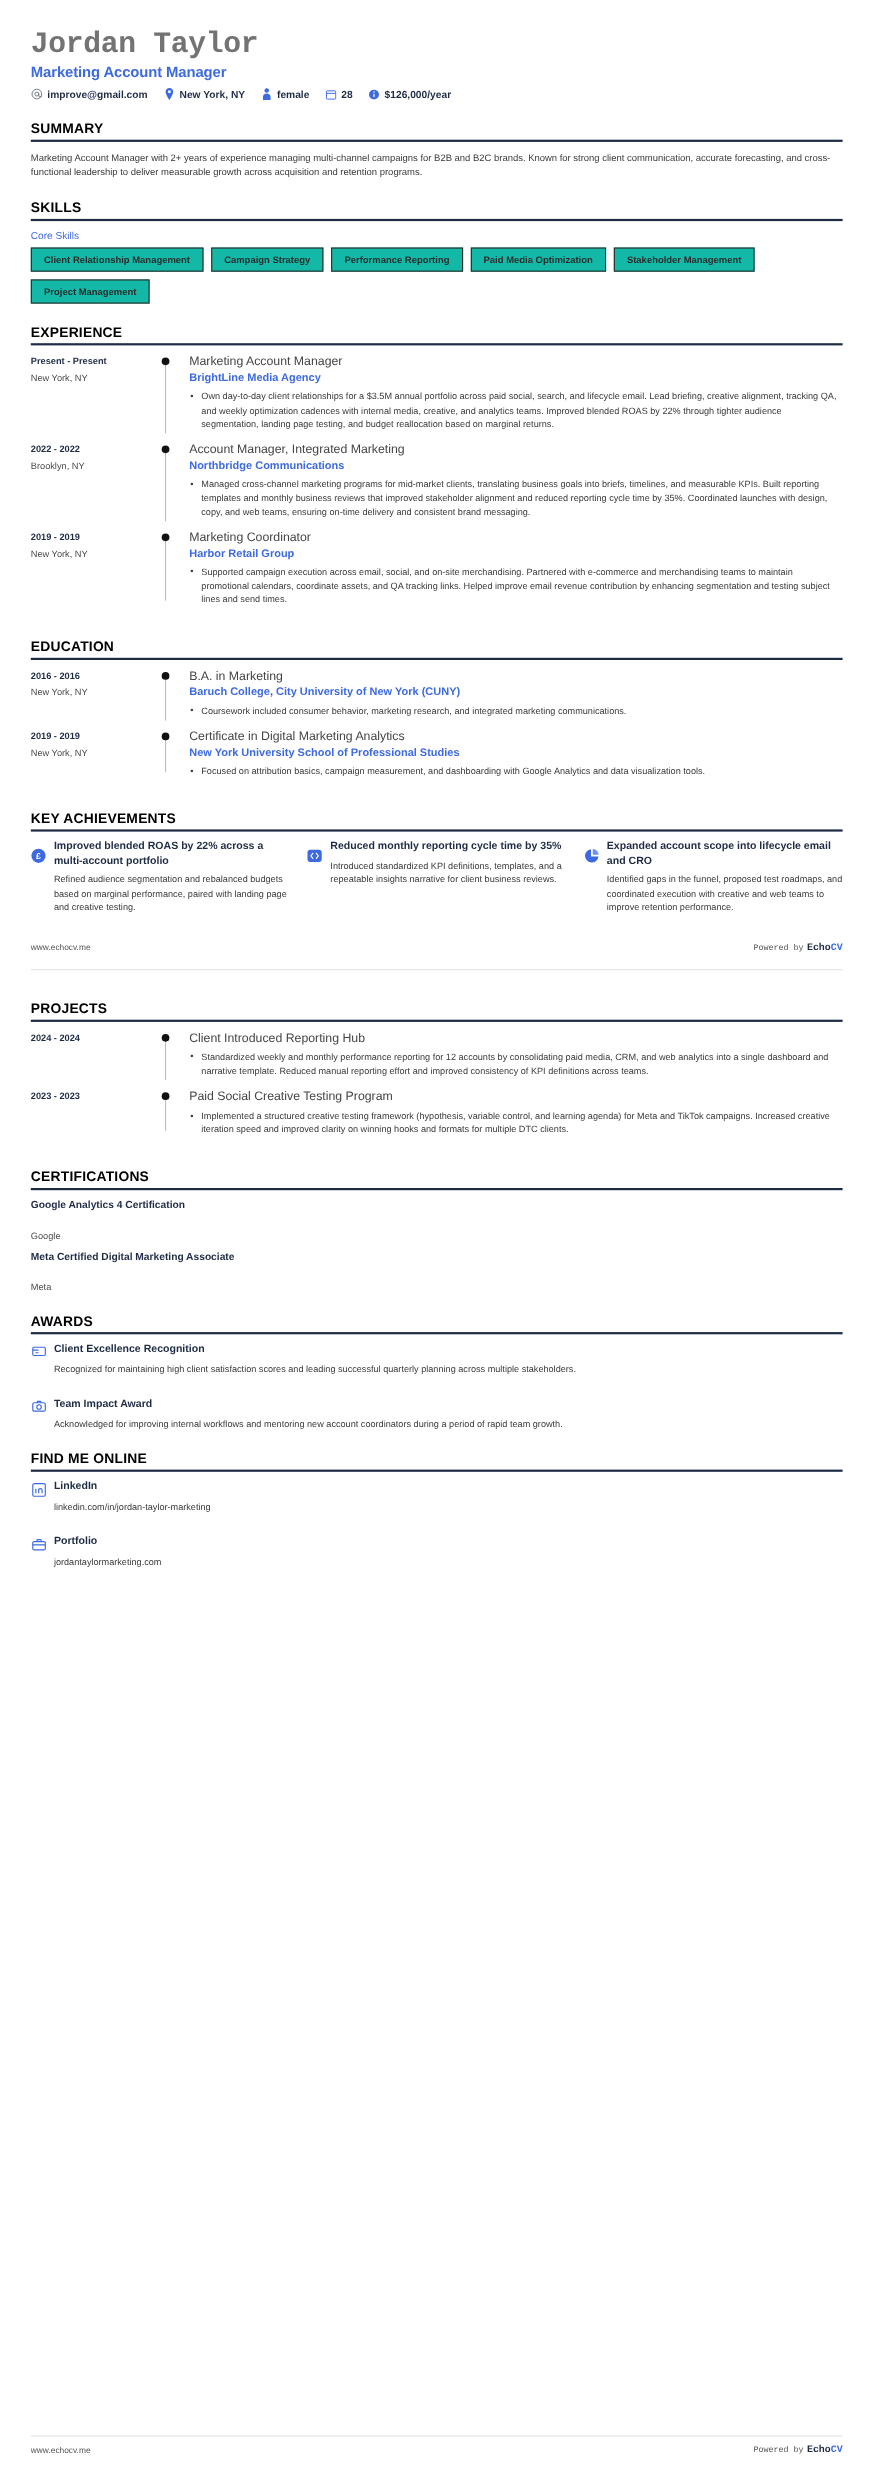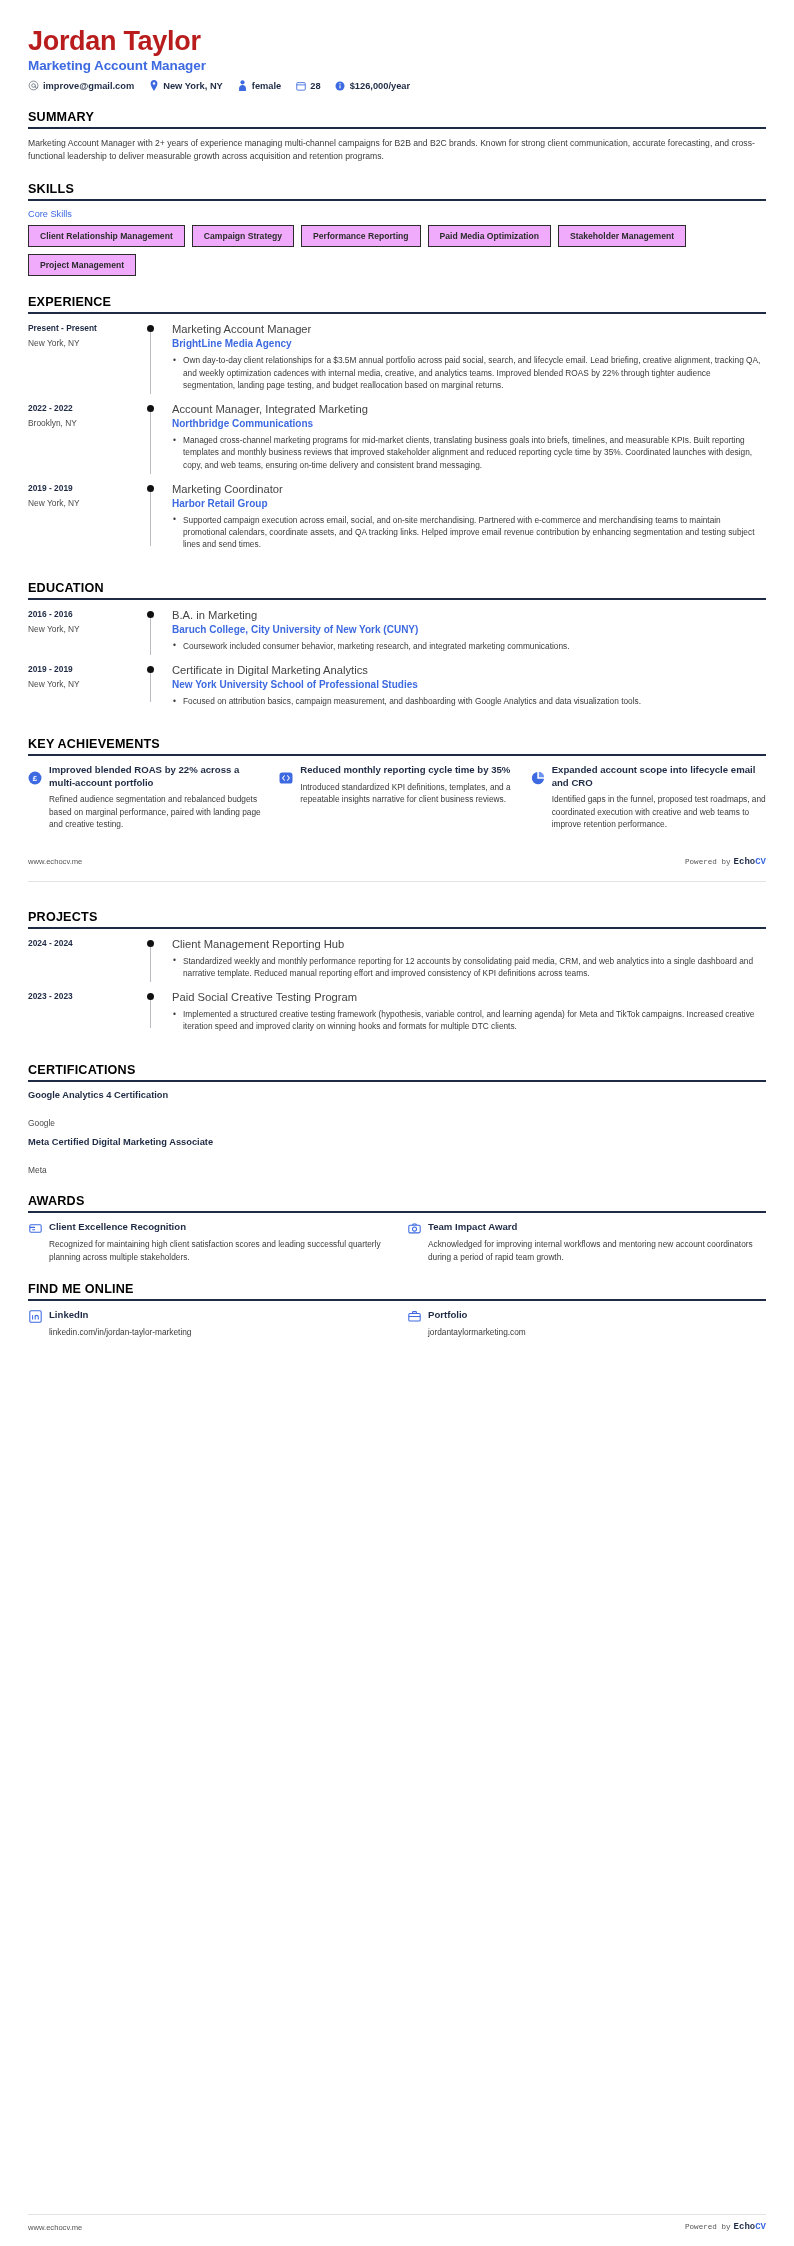--- a/index.html
+++ b/index.html
@@ -15,23 +15,24 @@
     position: relative;
     background: #fff;
   }
   .sheet { padding: 0 28px; }
 
   
   .hdr { padding-top: 26px; }
   .name {
     font-size: 27px;
     font-weight: 700;
-    color: #b91c1c;
+    color: #737373;
     letter-spacing: -0.3px;
     line-height: 1.12;
+    font-family: Liberation Mono, monospace;
   }
   .role {
     font-size: 13.5px;
     font-weight: 700;
     color: #3d6ae0;
     margin-top: 2px;
     letter-spacing: -0.1px;
   }
   .contact {
     margin-top: 7px;
@@ -81,21 +82,21 @@
     margin-bottom: 6px;
   }
   .pills { display: flex; flex-wrap: wrap; gap: 7px; }
   .pill {
     border: 1px solid #2c2c2c;
     padding: 5px 11px;
     font-size: 8.6px;
     font-weight: 700;
     color: #2c2c2c;
     white-space: nowrap;
-    background: #f0abfc;
+    background: #14b8a6;
   }
 
   
   .entry {
     display: flex;
     position: relative;
     padding-bottom: 10px;
   }
   .entry-left {
     width: 118px;
@@ -213,20 +214,21 @@
     font-size: 8.4px;
     color: #4a4a4a;
     margin-top: 18px;
   }
 
   
   .two-grid {
     display: flex;
     gap: 20px;
     margin-top: 4px;
+    flex-direction: column;
   }
   .two-cell { flex: 1 1 0; display: flex; gap: 7px; align-items: flex-start; }
   .cell-ic {
     flex: 0 0 14px; width: 14px; height: 14px;
     margin-top: 1px;
     color: #3d6ae0;
     display: flex; align-items: center; justify-content: center;
   }
   .cell-ic svg { display: block; }
   .cell-t {
@@ -511,21 +513,21 @@
 
     <div class="entry">
       <div class="entry-left">
         <div class="e-date">2024 - 2024</div>
       </div>
       <div class="entry-rail">
         <div class="rail-line"></div>
         <div class="rail-dot"></div>
       </div>
       <div class="entry-body">
-        <div class="e-title">Client Management Reporting Hub</div>
+        <div class="e-title">Client Introduced Reporting Hub</div>
         <ul class="blist">
           <li>Standardized weekly and monthly performance reporting for 12 accounts by consolidating paid media, CRM, and web analytics into a single dashboard and narrative template. Reduced manual reporting effort and improved consistency of KPI definitions across teams.</li>
         </ul>
       </div>
     </div>
 
     <div class="entry last">
       <div class="entry-left">
         <div class="e-date">2023 - 2023</div>
       </div>

